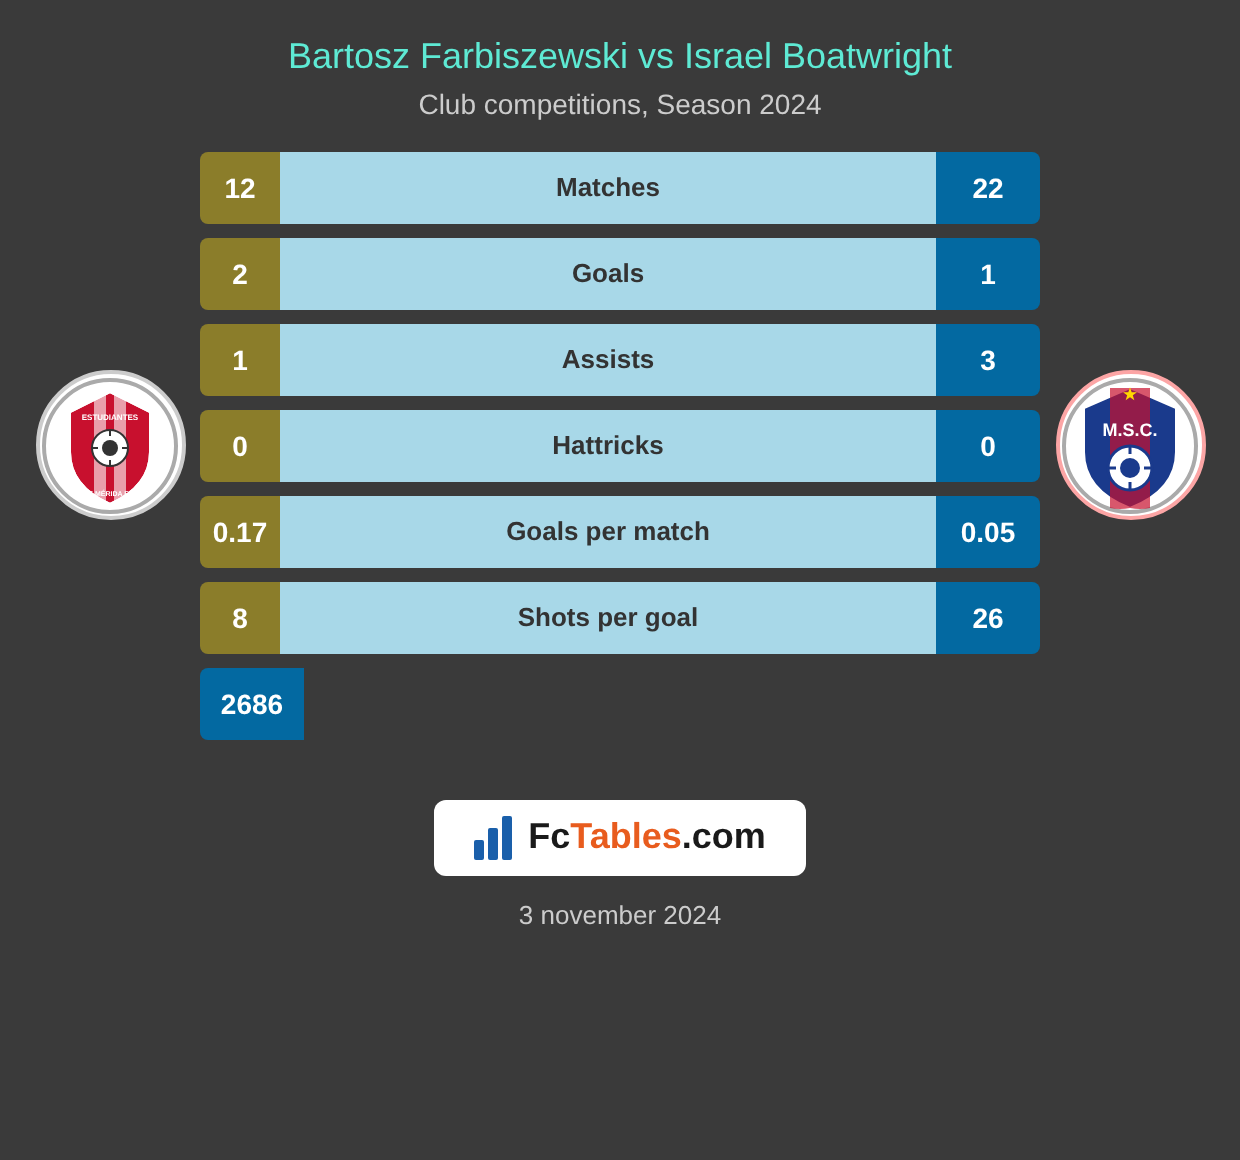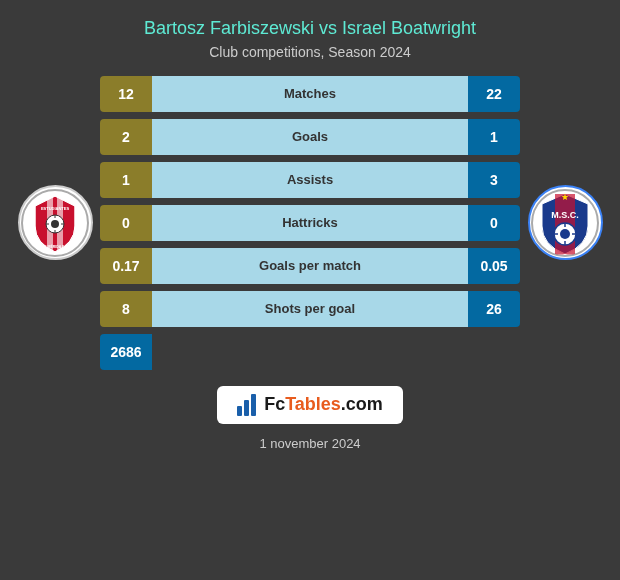--- a/index.html
+++ b/index.html
@@ -60,21 +60,21 @@
       overflow: hidden;
     }
 
     .logo-left {
       background: #fff;
       border: 2px solid #ccc;
     }
 
     .logo-right {
       background: #fff;
-      border: 2px solid #3b82f6;
+      border: 2px solid #fca5a5;
     }
 
     .stats-container {
       flex: 1;
       display: flex;
       flex-direction: column;
       gap: 7px;
     }
 
     .stat-row {
@@ -84,21 +84,21 @@
       border-radius: 4px;
       overflow: hidden;
       position: relative;
     }
 
     .stat-left-val {
       background: #8b7d2a;
       color: #fff;
       font-size: 14px;
       font-weight: bold;
-      width: 52px;
+      width: 40px;
       height: 100%;
       display: flex;
       align-items: center;
       justify-content: center;
       flex-shrink: 0;
       z-index: 1;
     }
 
     .stat-bar-area {
       flex: 1;
@@ -129,20 +129,21 @@
       align-items: center;
       justify-content: center;
       flex-shrink: 0;
       z-index: 1;
     }
 
     .fctables-banner {
       background: #fff;
       border-radius: 6px;
       padding: 8px 20px;
+      margin-top: 14px;
       display: flex;
       align-items: center;
       gap: 8px;
     }
 
     .fctables-text {
       font-size: 18px;
       font-weight: bold;
       color: #1a1a1a;
     }
@@ -289,13 +290,13 @@
       <div style="width: 5px; height: 10px; background: #1a5faa; border-radius: 1px;"></div>
       <div style="width: 5px; height: 16px; background: #1a5faa; border-radius: 1px;"></div>
       <div style="width: 5px; height: 22px; background: #1a5faa; border-radius: 1px;"></div>
     </div>
     <div class="fctables-text">
       <span style="color: #1a1a1a;">Fc</span><span style="color: #e85c1e;">Tables</span><span style="color: #1a1a1a;">.com</span>
     </div>
   </div>
 </div>
 
-<div class="footer-date">1 november 2024</div>
+<div class="footer-date">3 november 2024</div>
 
 </body></html>

